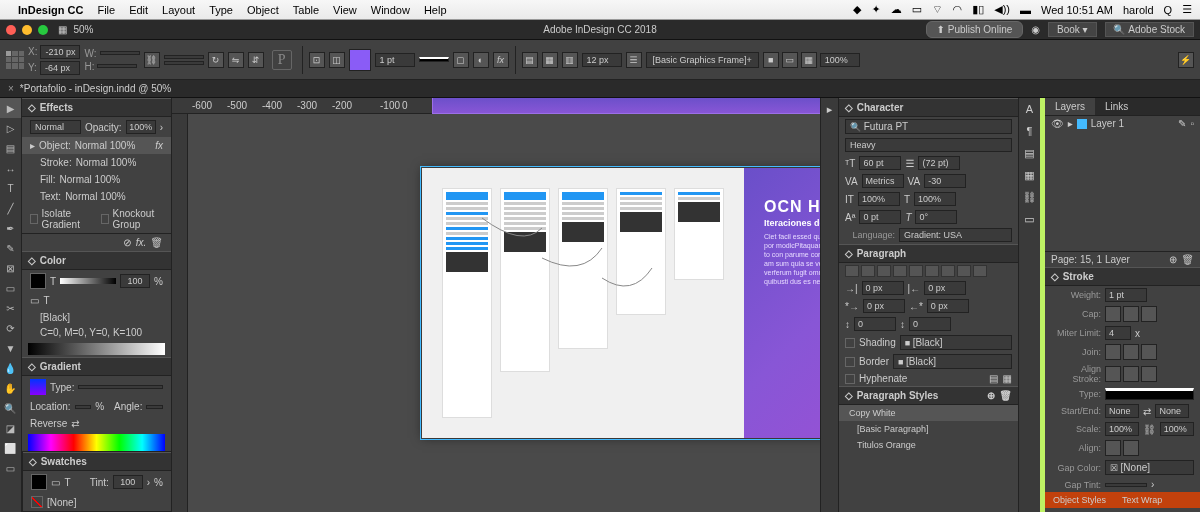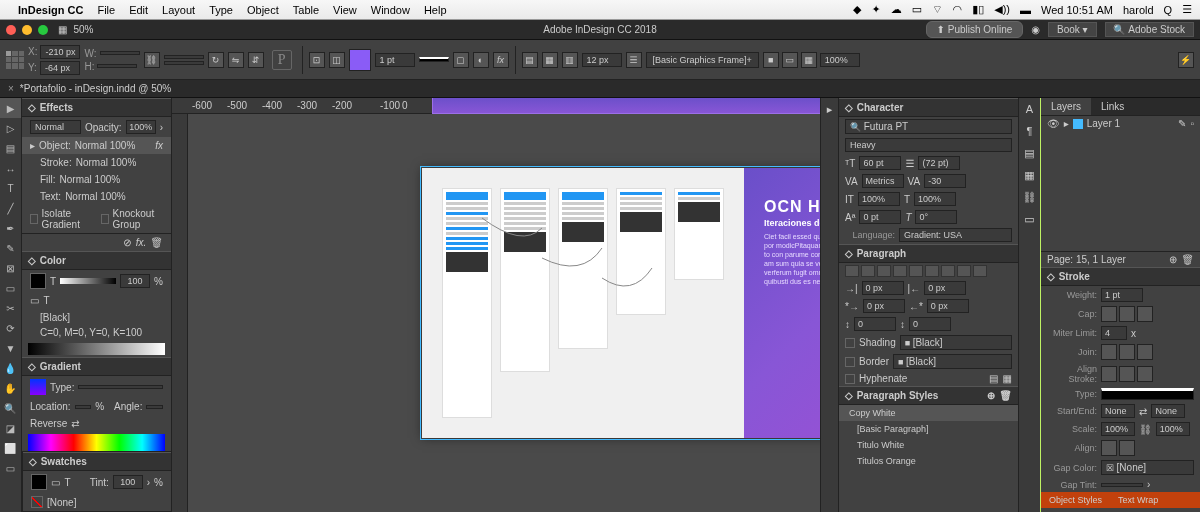--- a/index.html
+++ b/index.html
@@ -49,21 +49,21 @@
 .mock .hdr{height:8px;background:#2196f3}
 .mock .bar{height:3px;background:#ccc}
 .mock .bar.b{background:#2196f3}
 .mock .dark{height:20px;background:#333}
 .page-r{flex:1;background:linear-gradient(135deg,#6a4fc9,#8856d6,#9c4fd4);padding:30px 20px;color:#fff}
 .page-r h1{font-size:16px;font-weight:700;color:#fff;letter-spacing:1px}
 .page-r h2{font-size:9px;color:#fff;margin-top:2px}
 .page-r p{font-size:7px;color:#e6d9ff;margin-top:4px;line-height:1.3}
 .sel-border{position:absolute;inset:-2px;border:1px solid #4bf;pointer-events:none}
 .panels-r{width:180px;background:#414141;border-left:1px solid #222;display:flex;flex-direction:column;font-size:9px;overflow:hidden}
-.panels-r2{width:160px;background:#414141;border-left:1px solid #bef264;display:flex;flex-direction:column;font-size:9px;overflow:hidden}
+.panels-r2{width:160px;background:#414141;border-left:5px solid #bef264;display:flex;flex-direction:column;font-size:9px;overflow:hidden}
 .tabs-r{display:flex;background:#2a2a2a;border-bottom:1px solid #222}
 .tabs-r div{padding:3px 10px;font-size:10px}
 .tabs-r .act{background:#414141}
 .pr-row{display:flex;align-items:center;padding:2px 6px;gap:4px}
 .pr-label{width:50px;font-size:9px;text-align:right;color:#999}
 .pr-sel{flex:1;background:#3a3a3a;border:1px solid #222;padding:1px 4px;font-size:9px}
 .pr-field{background:#3a3a3a;border:1px solid #222;width:42px;padding:1px 3px;font-size:9px}
 .icon-col{width:22px;background:#3a3a3a;border-left:1px solid #222;display:flex;flex-direction:column}
 .icon-col div{height:22px;display:flex;align-items:center;justify-content:center;font-size:11px}
 .chk{width:10px;height:10px;border:1px solid #666;display:inline-block}
@@ -490,21 +490,20 @@
       </div>
 
     <div class="phead">
         <span>◇</span>
         <span>Paragraph Styles</span>
         <span style="margin-left:auto">⊕</span>
         <span>🗑</span>
       </div>
     <div class="pstyle act">Copy White</div>
     <div class="pstyle indent">[Basic Paragraph]</div>
-    <div class="pstyle indent">Titulo White</div>
     <div class="pstyle indent">Titulos Orange</div>
   </div>
 
   <div class="icon-col">
     <div>A</div>
     <div>¶</div>
     <div>▤</div>
     <div>▦</div>
     <div>⛓</div>
     <div>▭</div>

